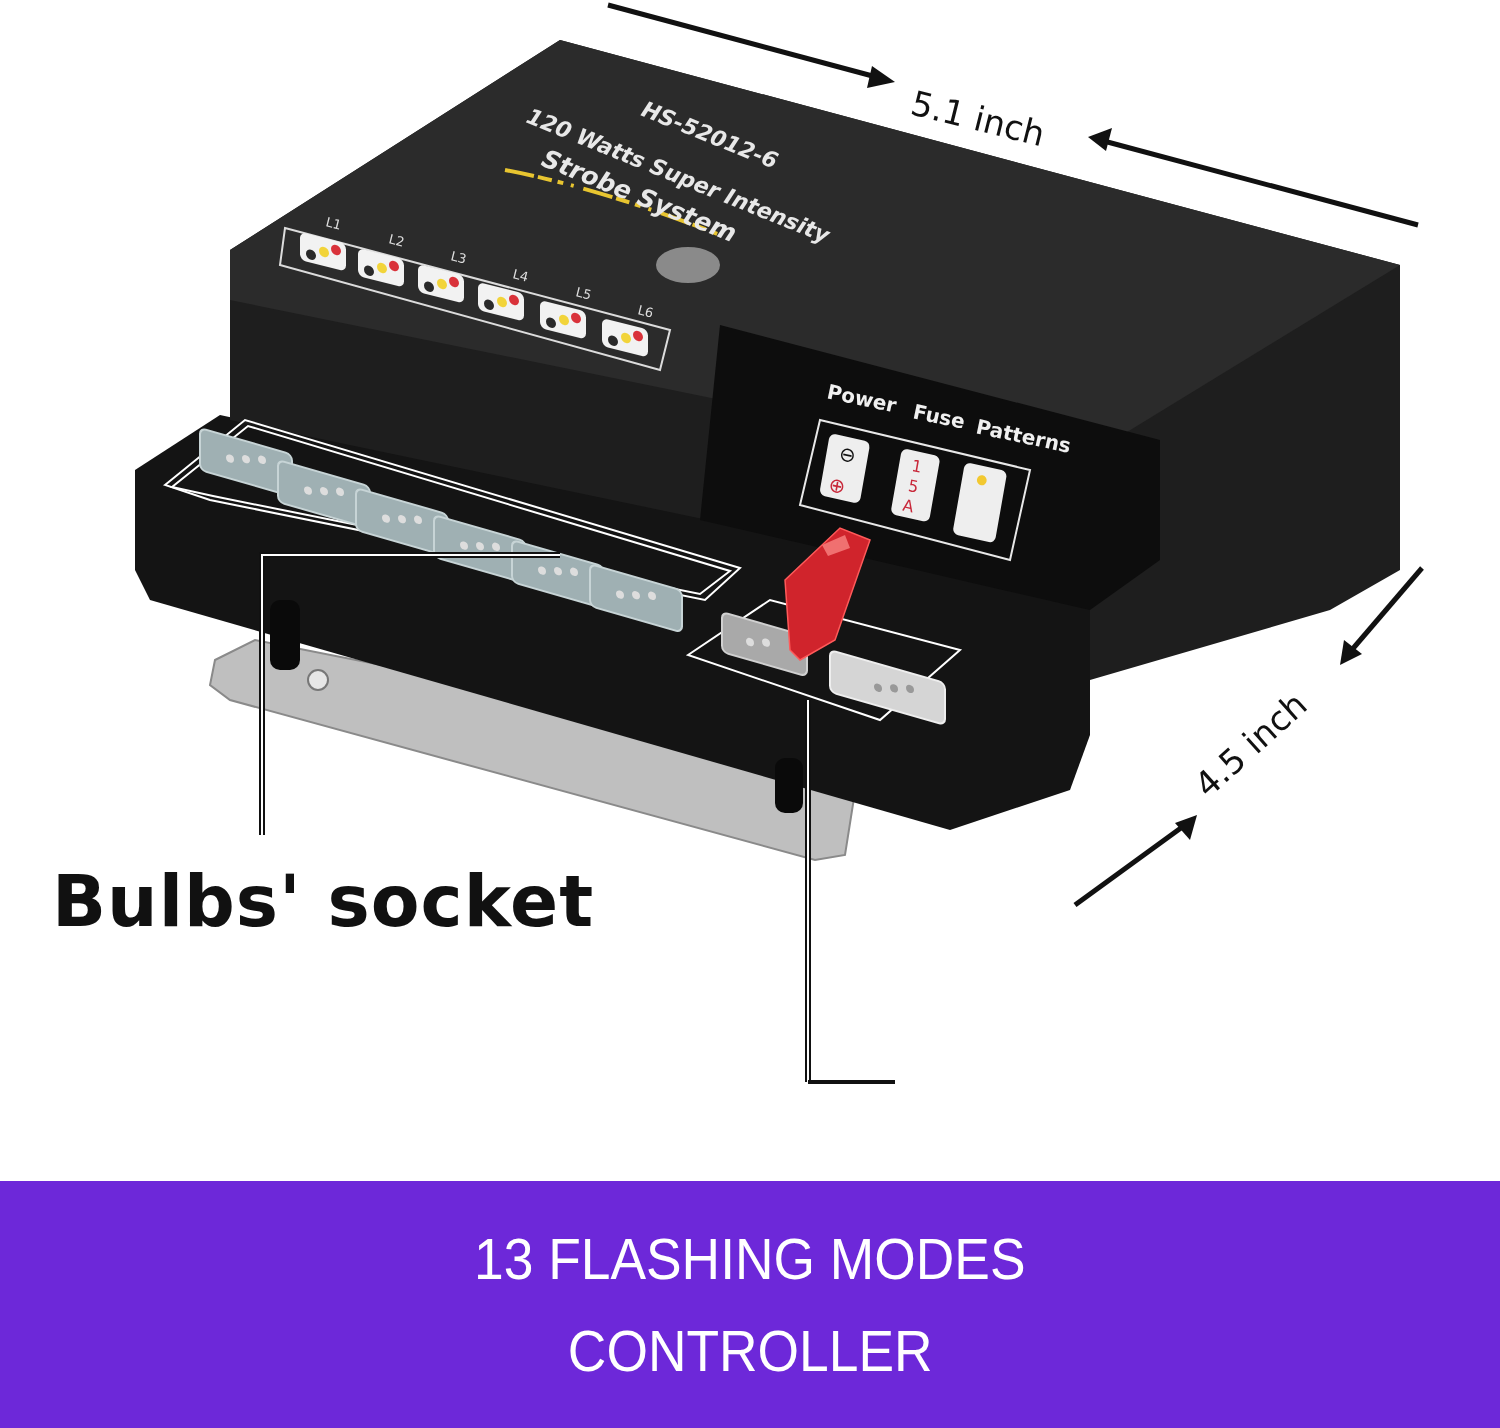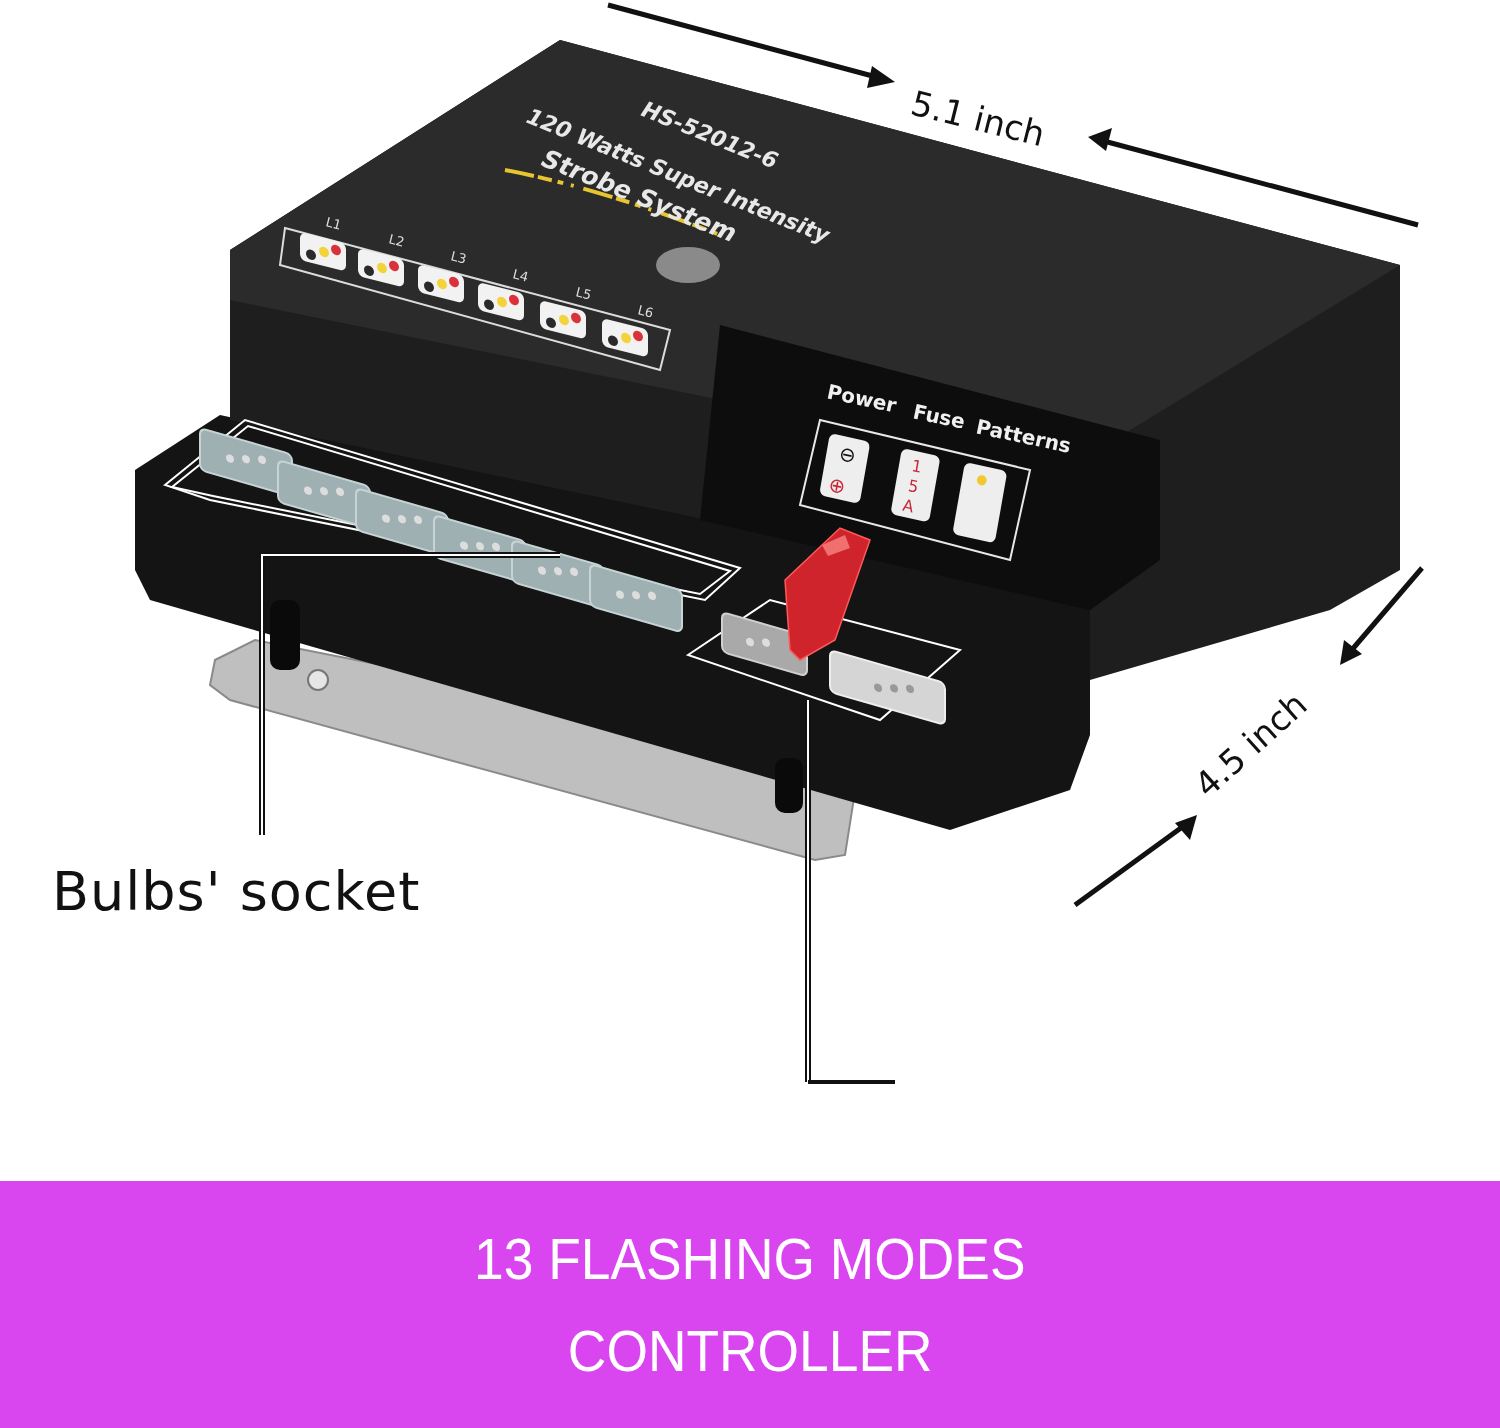--- a/index.html
+++ b/index.html
@@ -1,28 +1,28 @@
 <!DOCTYPE html>
 <html><head>
 <meta charset="utf-8">
 <style>
   html, body { margin: 0; padding: 0; background: #ffffff; }
   body { width: 1500px; height: 1428px; position: relative; overflow: hidden; font-family: "DejaVu Sans", sans-serif; }
   .stage { position: absolute; left: 0; top: 0; width: 1500px; height: 1180px; background: #ffffff; }
   svg.product { position: absolute; left: 0; top: 0; }
   .label-callout {
-    position: absolute; font-family: "DejaVu Sans", sans-serif; font-weight: normal;
-    color: #111; font-size: 54px; letter-spacing: 1px; white-space: nowrap;
+    position: absolute; font-family: "DejaVu Sans", sans-serif; font-weight: bold;
+    color: #111; font-size: 71px; letter-spacing: 1px; white-space: nowrap;
   }
   .dim-label {
     position: absolute; font-family: "DejaVu Sans", sans-serif; color: #111; font-size: 34px;
     white-space: nowrap; transform-origin: left center;
   }
   .footer {
-    position: absolute; left: 0; top: 1181px; width: 1500px; height: 247px; background: #d946ef;
+    position: absolute; left: 0; top: 1181px; width: 1500px; height: 247px; background: #6d28d9;
     display: flex; flex-direction: column; align-items: center; justify-content: center;
   }
   .footer-line {
     color: #ffffff; font-family: "Liberation Sans", sans-serif; font-size: 58px; line-height: 92px;
     letter-spacing: 0px; transform: scaleX(0.92);
   }
 </style>
 </head>
 <body>
 

